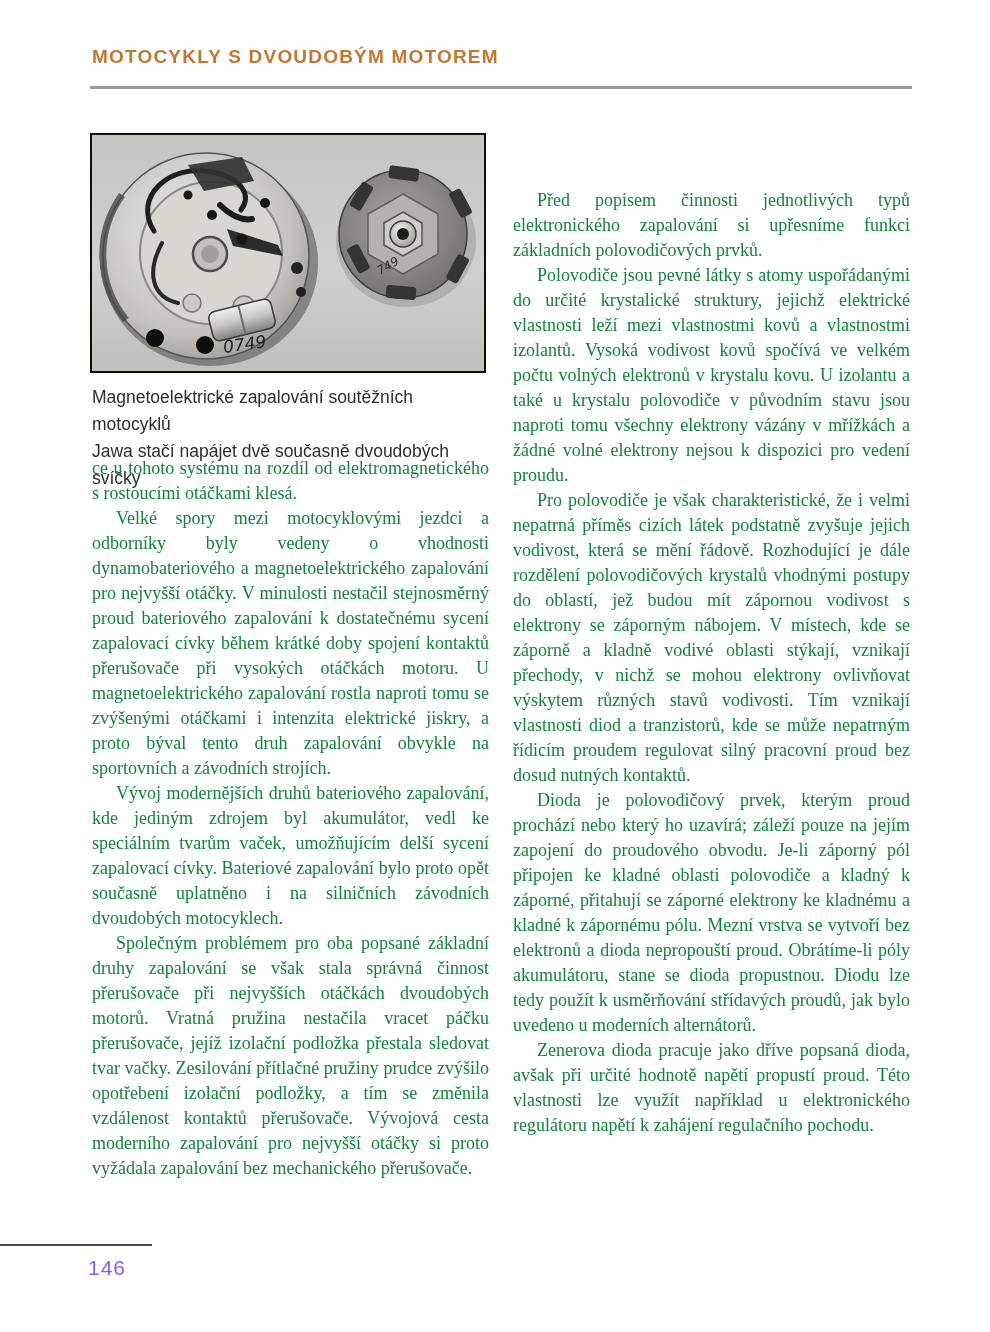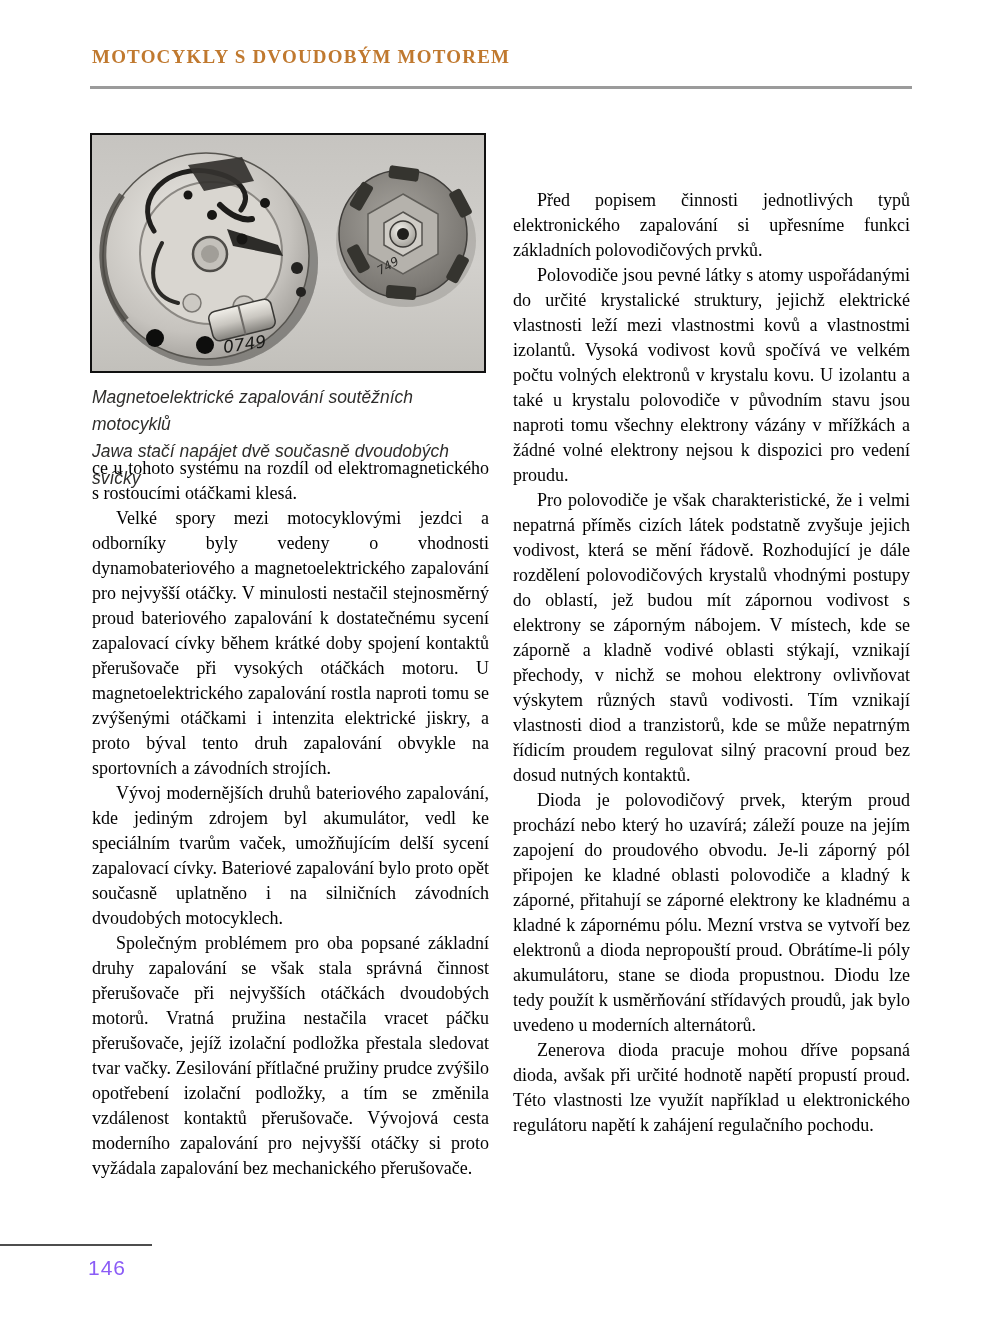--- a/index.html
+++ b/index.html
@@ -10,21 +10,21 @@
     height: 1332px;
     background: #ffffff;
     overflow: hidden;
     font-family: "Liberation Serif", "DejaVu Serif", serif;
     color: #1c1b19;
   }
   
   .running-head {
     position: absolute;
     left: 92px; top: 46px;
-    font-family: Liberation Serif, serif;
+    font-family: Liberation Sans, sans-serif;
     font-weight: bold;
     font-size: 19px;
     letter-spacing: 1.2px;
     color: #c0792f;
     white-space: nowrap;
   }
   .head-rule {
     position: absolute;
     left: 90px; top: 86px;
     width: 822px; height: 3px;
@@ -37,35 +37,34 @@
     width: 396px; height: 240px;
     border: 2px solid #101010;
     background: #cac8c4;
   }
   .figure svg { display: block; width: 100%; height: 100%; }
   .caption {
     position: absolute;
     left: 92px; top: 384px;
     width: 400px;
     font-family: "Liberation Sans", "DejaVu Sans", sans-serif;
-    font-style: italic;
     font-size: 17.5px;
     line-height: 27px;
     color: #2e2d2b;
   }
   
   .col {
     position: absolute;
     width: 397px;
     font-size: 18px;
     line-height: 25px;
     text-align: justify;
     hyphens: auto;
     -webkit-hyphens: auto;
-    color: #000000;
+    color: #15803d;
   }
   .col p { text-indent: 24px; }
   .col p.no-indent { text-indent: 0; }
   #left-col  { left: 92px;  top: 456px; }
   #right-col { left: 513px; top: 188px; }
   .section-heading {
     position: absolute;
     left: 511px; top: 122px;
     font-family: "Liberation Sans", "DejaVu Sans", sans-serif;
     font-weight: bold;
@@ -192,19 +191,19 @@
     <p>Vývoj modernějších druhů bateriového zapalování, kde jediným zdrojem byl akumulátor, vedl ke speciálním tvarům vaček, umožňujícím delší sycení zapalovací cívky. Bateriové zapalování bylo proto opět současně uplatněno i na silničních závodních dvoudobých motocyklech.</p>
     <p>Společným problémem pro oba popsané základní druhy zapalování se však stala správná činnost přerušovače při nejvyšších otáčkách dvoudobých motorů. Vratná pružina nestačila vracet páčku přerušovače, jejíž izolační podložka přestala sledovat tvar vačky. Zesilování přítlačné pružiny prudce zvýšilo opotřebení izolační podložky, a tím se změnila vzdálenost kontaktů přerušovače. Vývojová cesta moderního zapalování pro nejvyšší otáčky si proto vyžádala zapalování bez mechanického přerušovače.</p>
   </div>
 
 
   <div id="right-col" class="col">
     <p>Před popisem činnosti jednotlivých typů elektronického zapalování si upřesníme funkci základních polovodičových prvků.</p>
     <p>Polovodiče jsou pevné látky s atomy uspořádanými do určité krystalické struktury, jejichž elektrické vlastnosti leží mezi vlastnostmi kovů a vlastnostmi izolantů. Vysoká vodivost kovů spočívá ve velkém počtu volných elektronů v krystalu kovu. U izolantu a také u krystalu polovodiče v původním stavu jsou naproti tomu všechny elektrony vázány v mřížkách a žádné volné elektrony nejsou k dispozici pro vedení proudu.</p>
     <p>Pro polovodiče je však charakteristické, že i velmi nepatrná příměs cizích látek podstatně zvyšuje jejich vodivost, která se mění řádově. Rozhodující je dále rozdělení polovodičových krystalů vhodnými postupy do oblastí, jež budou mít zápornou vodivost s elektrony se záporným nábojem. V místech, kde se záporně a kladně vodivé oblasti stýkají, vznikají přechody, v nichž se mohou elektrony ovlivňovat výskytem různých stavů vodivosti. Tím vznikají vlastnosti diod a tranzistorů, kde se může nepatrným řídicím proudem regulovat silný pracovní proud bez dosud nutných kontaktů.</p>
     <p>Dioda je polovodičový prvek, kterým proud prochází nebo který ho uzavírá; záleží pouze na jejím zapojení do proudového obvodu. Je-li záporný pól připojen ke kladné oblasti polovodiče a kladný k záporné, přitahují se záporné elektrony ke kladnému a kladné k zápornému pólu. Mezní vrstva se vytvoří bez elektronů a dioda nepropouští proud. Obrátíme-li póly akumulátoru, stane se dioda propustnou. Diodu lze tedy použít k usměrňování střídavých proudů, jak bylo uvedeno u moderních alternátorů.</p>
-    <p>Zenerova dioda pracuje mohou dříve popsaná dioda, avšak při určité hodnotě napětí propustí proud. Této vlastnosti lze využít například u elektronického regulátoru napětí k zahájení regulačního pochodu.</p>
+    <p>Zenerova dioda pracuje jako dříve popsaná dioda, avšak při určité hodnotě napětí propustí proud. Této vlastnosti lze využít například u elektronického regulátoru napětí k zahájení regulačního pochodu.</p>
   </div>
 
   <div class="footer-rule"></div>
   <div class="page-number">146</div>
 
 </div>
 
 </body></html>

